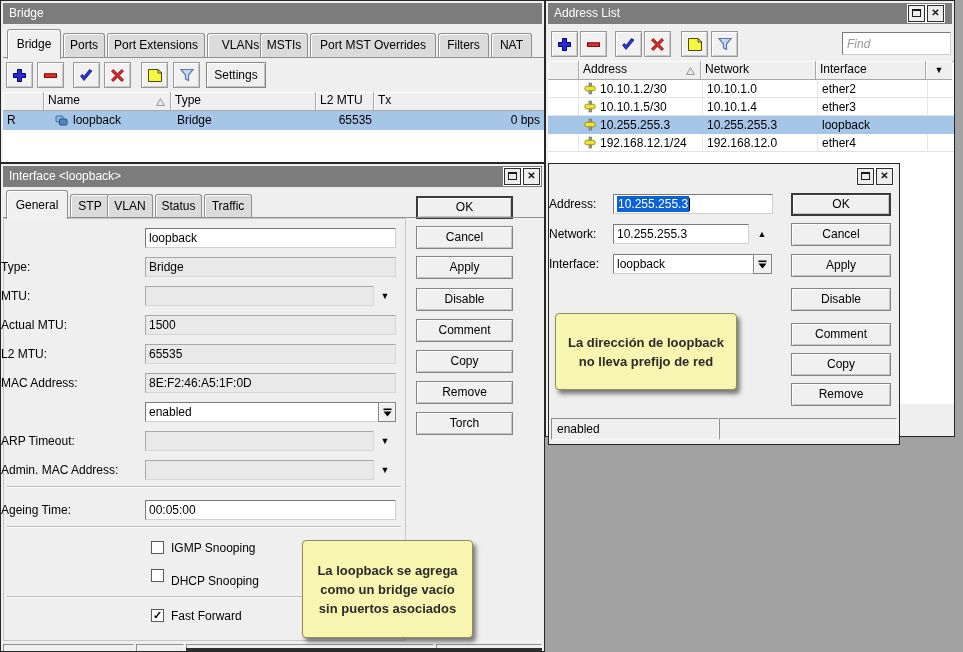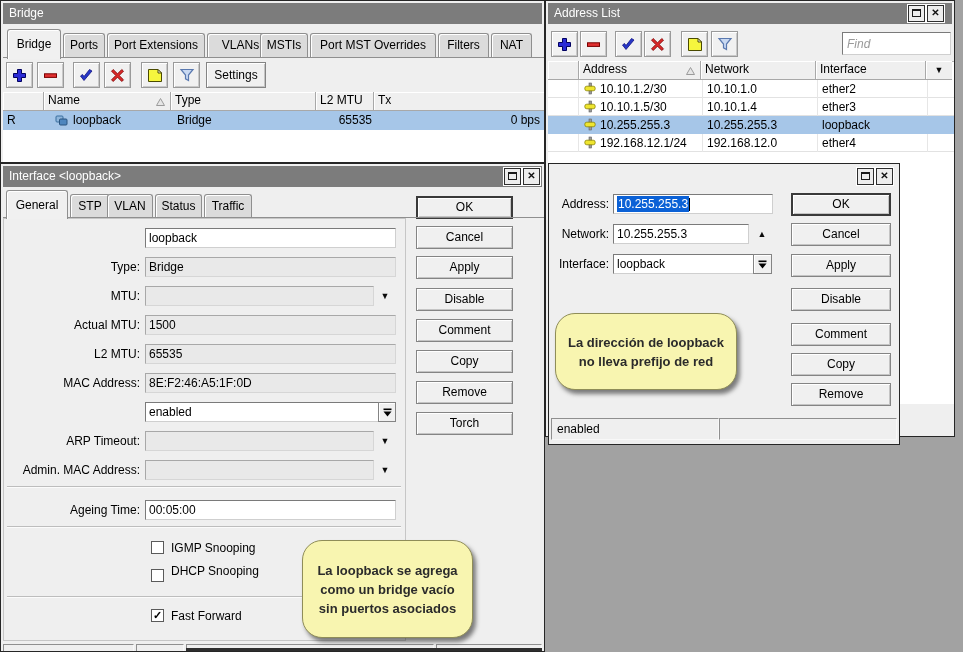--- a/index.html
+++ b/index.html
@@ -31,34 +31,34 @@
   .th { position:absolute; height:19px; background:#EFEFEF; border-right:1px solid #A8A8A8;
         border-bottom:1px solid #A8A8A8; box-shadow:inset 1px 1px 0 #fff; font-size:12px;
         line-height:17px; padding:0 4px; overflow:hidden; white-space:nowrap; }
   .row { position:absolute; height:18px; }
   .row.sel { background:#A6C6E8; }
   .cell { position:absolute; top:0; height:18px; line-height:18px; font-size:12px;
           overflow:hidden; white-space:nowrap; padding:0 4px; }
   .cell.num { text-align:right; }
   .gridrow { border-bottom:1px solid #E2E2E2; }
   .gridcell { border-right:1px solid #E6E6E6; }
-  .flabel { position:absolute; height:20px; line-height:20px; font-size:12px; text-align:right; }
+  .flabel { position:absolute; height:20px; line-height:20px; font-size:12px; }
   .field { position:absolute; height:20px; background:#fff; border:1px solid;
            border-color:#7A7A7A #CFCFCF #CFCFCF #7A7A7A; font-size:12px; line-height:18px;
            padding:0 3px; overflow:hidden; white-space:nowrap; }
   .field.ro { background:#E9E9E9; border-color:#A8A8A8 #D6D6D6 #D6D6D6 #A8A8A8; }
   .combobtn { position:absolute; width:18px; height:20px; background:#F0F0F0; border:1px solid #848484;
               box-shadow:inset 1px 1px 0 #fff; display:flex; align-items:center; justify-content:center; }
   .tri { position:absolute; font-size:9px; line-height:9px; color:#0a0a0a; width:14px; text-align:center; }
   .checkbox { position:absolute; width:13px; height:13px; background:#fff; border:1px solid #5a5a5a;
               font-size:11px; font-weight:bold; line-height:11px; text-align:center; color:#000; }
   .cblabel { position:absolute; font-size:12px; line-height:14px; }
   .sep { position:absolute; height:2px; border-top:1px solid #BDBDBD; border-bottom:1px solid #FBFBFB; }
   .panelframe { position:absolute; border:1px solid #C6C6C6; }
-  .callout { position:absolute; background:#F8F5B0; border:1px solid #8F8D58; border-radius:20px;
+  .callout { position:absolute; background:#F8F5B0; border:1px solid #8F8D58; border-radius:4px;
              box-shadow:3px 4px 4px rgba(45,45,45,0.6); display:flex; align-items:center; justify-content:center;
              text-align:center; font-weight:bold; font-size:13px; line-height:19px; color:#2b2b2b;
              padding:4px 9px; z-index:20; }
   .statuscell { position:absolute; height:22px; background:#EFEFEF; border:1px solid;
                 border-color:#8F8F8F #F8F8F8 #F8F8F8 #8F8F8F; font-size:12px; line-height:20px; padding:0 5px; }
   .findbox { position:absolute; width:109px; height:23px; background:#fff; border:1px solid;
              border-color:#7A7A7A #CFCFCF #CFCFCF #7A7A7A; font-size:12px; padding:0 4px;
              font-family:"Liberation Sans", sans-serif; }
   .findbox::placeholder { color:#9a9a9a; font-style:italic; }
   .seltext { background:#0B61D6; color:#fff; padding:1px 1px; }
@@ -295,21 +295,21 @@
 
     <div class="flabel" style="left:0;top:336px;width:139px">Ageing Time:</div>
     <div class="field" style="left:144px;top:336px;width:251px">00:05:00</div>
 
     <div class="sep" style="left:6px;top:362px;width:394px"></div>
 
     <div class="checkbox" style="left:150px;top:377px"></div>
     <div class="cblabel" style="left:170px;top:377px">IGMP Snooping</div>
 
     <div class="checkbox" style="left:150px;top:405px"></div>
-    <div class="cblabel" style="left:170px;top:400px">DHCP Snooping</div>
+    <div class="cblabel" style="left:170px;top:410px">DHCP Snooping</div>
 
     <div class="sep" style="left:6px;top:432px;width:394px"></div>
 
     <div class="checkbox" style="left:150px;top:445px"><span>✓</span></div>
     <div class="cblabel" style="left:170px;top:445px">Fast Forward</div>
 
     <div class="pushbtn default" style="left:415px;top:32px">OK</div>
     <div class="pushbtn" style="left:415px;top:62px">Cancel</div>
     <div class="pushbtn" style="left:415px;top:92px">Apply</div>
     <div class="pushbtn" style="left:415px;top:124px">Disable</div>

